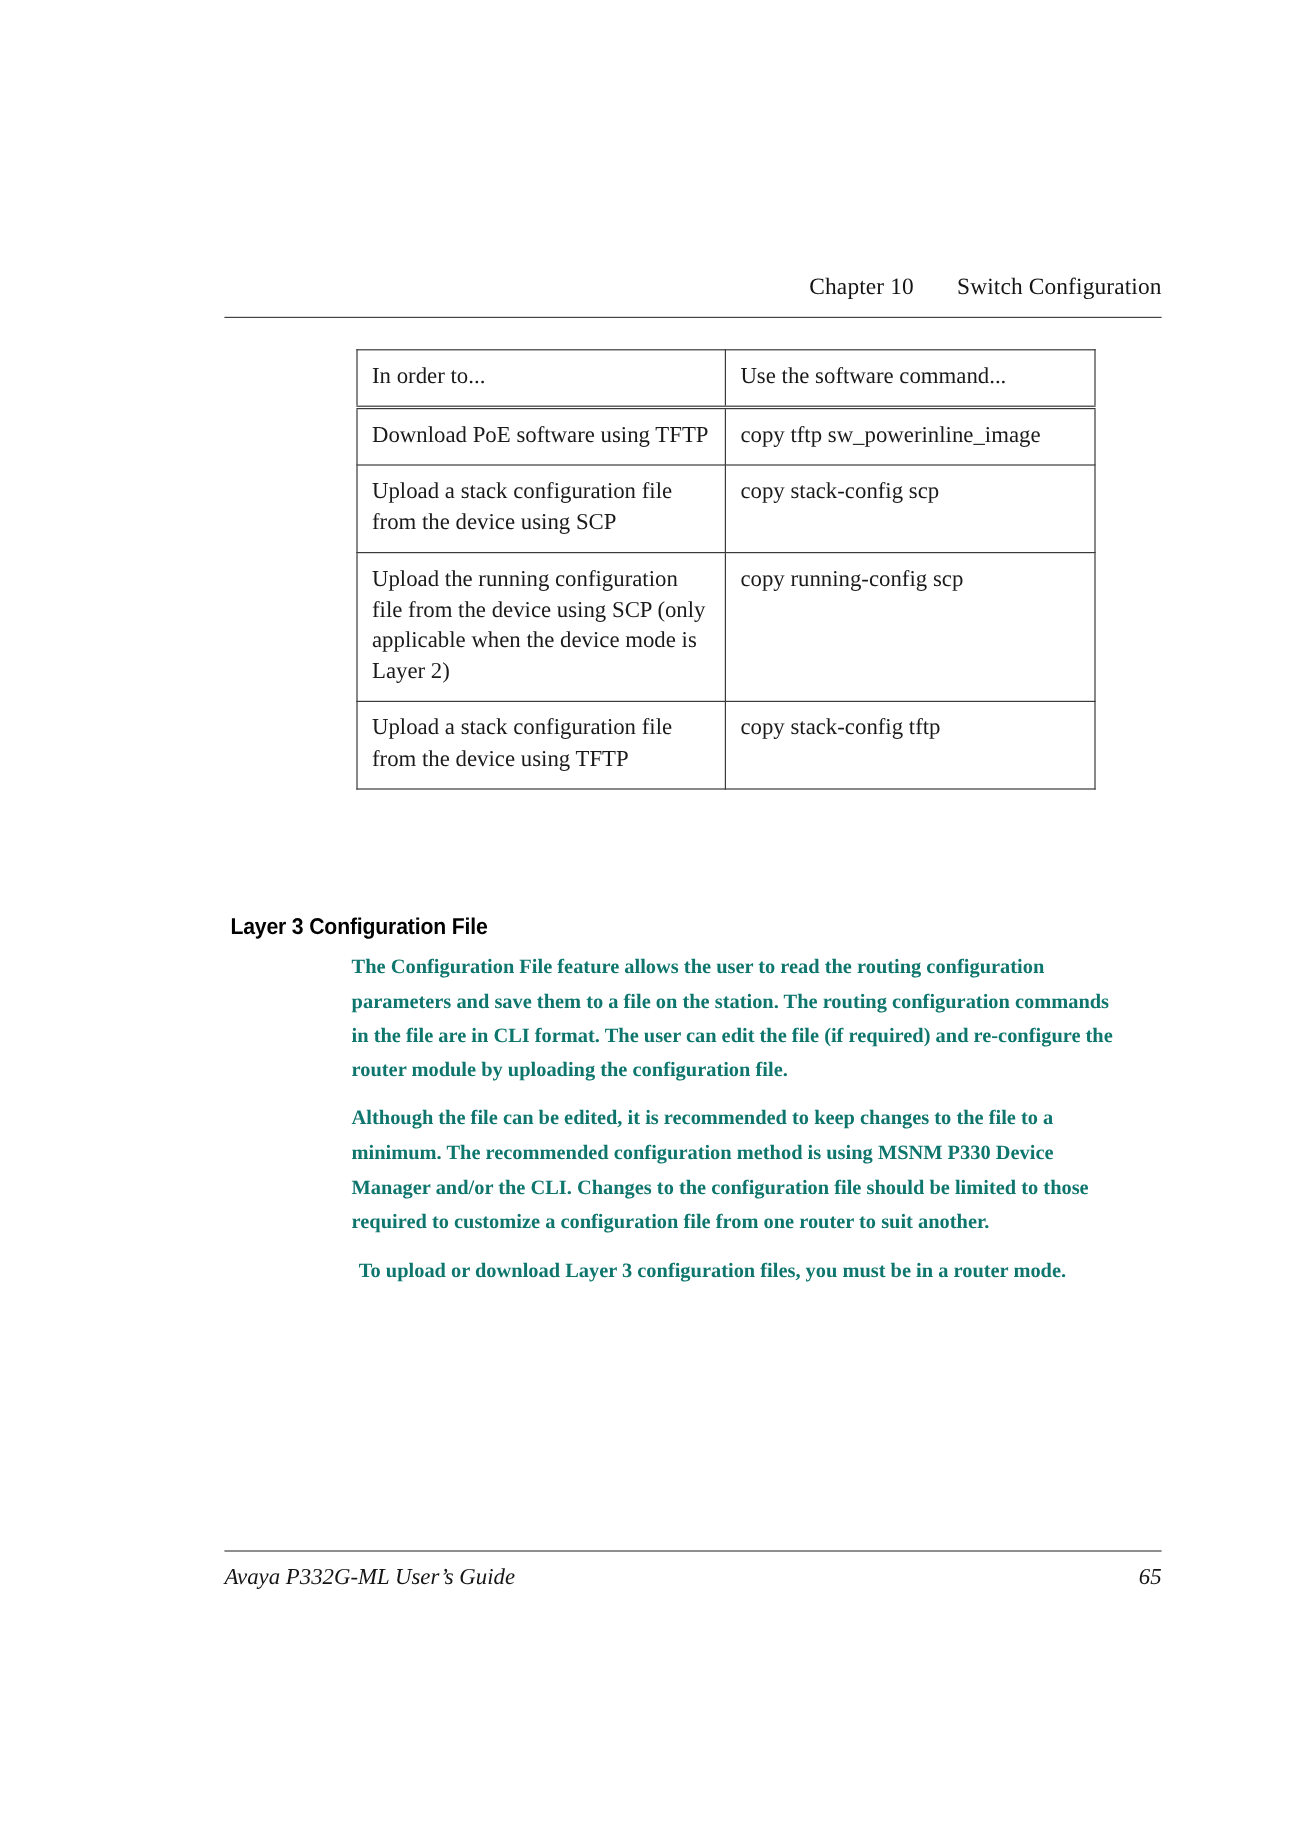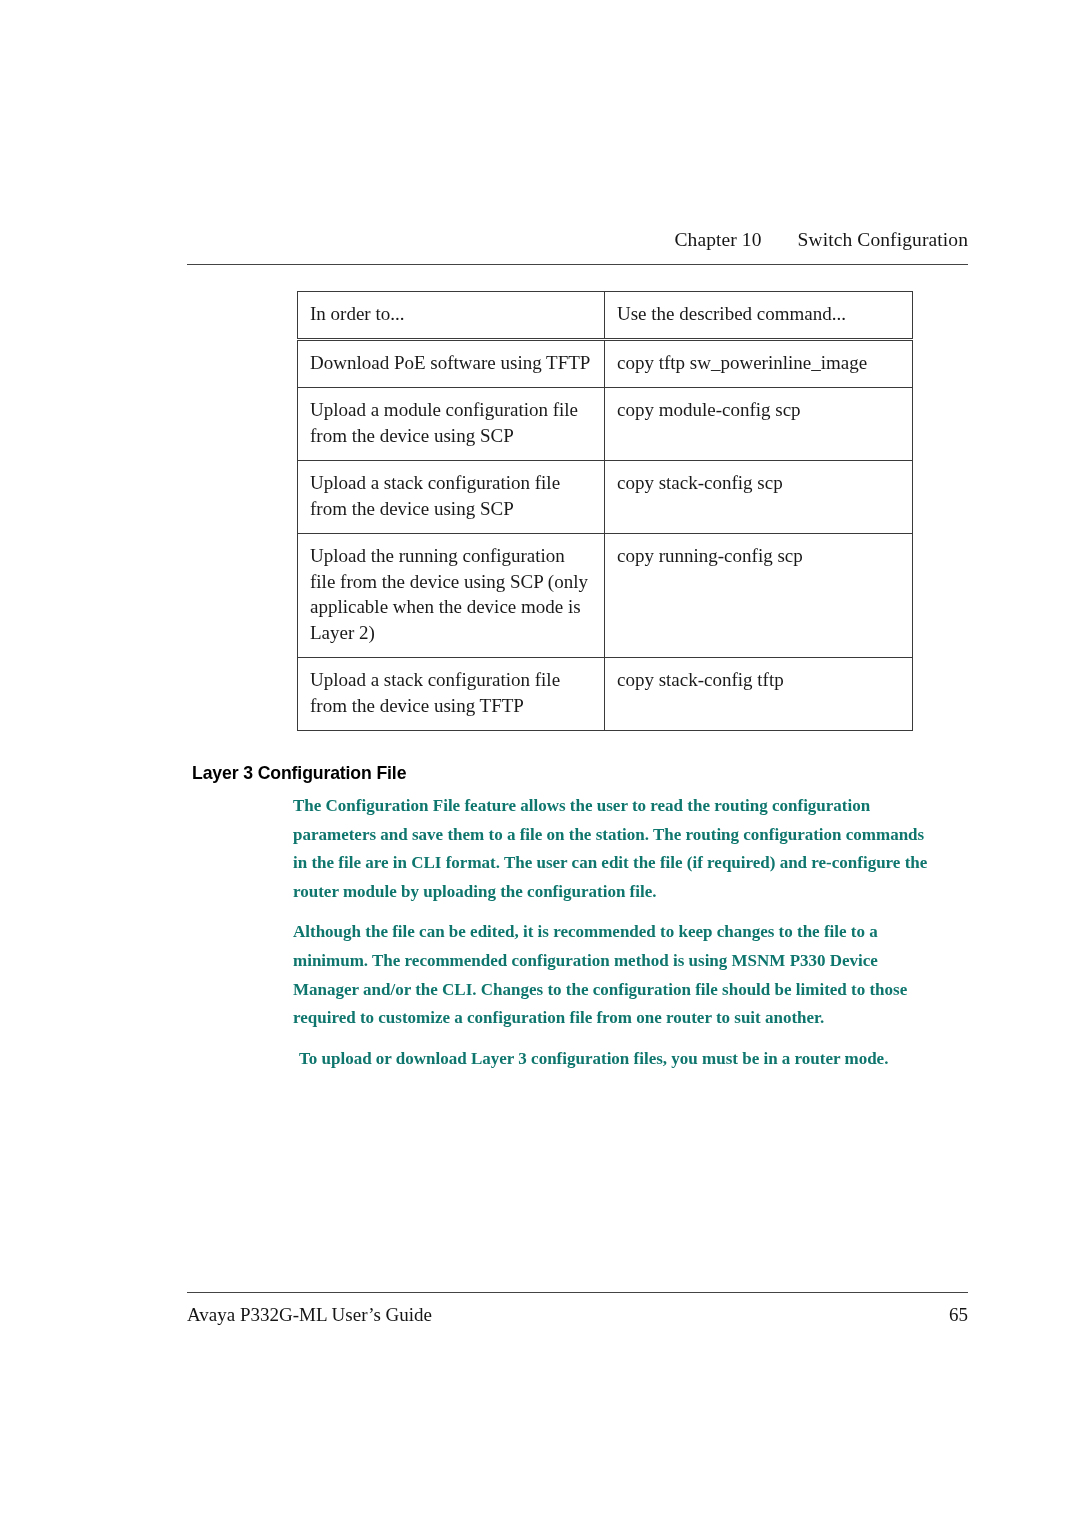--- a/index.html
+++ b/index.html
@@ -119,20 +119,21 @@
   .footer-rule {
     border-top: 1.6px solid #444;
     width: 781px;
   }
   .footer-line {
     margin-top: 9px;
     position: relative;
     height: 26px;
     font-size: 19px;
     line-height: 26px;
+    font-style: italic;
   }
   .footer-left {
     position: absolute;
     left: 0; top: 0;
     white-space: nowrap;
     color: #151515;
   }
   .footer-right {
     position: absolute;
     right: 0; top: 0;
@@ -151,29 +152,25 @@
   </div>
 
   <table class="cmd-table">
     <colgroup>
         <col class="c1">
         <col class="c2">
       </colgroup>
     <tbody>
       <tr class="header-row">
         <td>In order to...</td>
-        <td>Use the described command...</td>
+        <td>Use the software command...</td>
       </tr>
       <tr class="first-body-row">
         <td class="cell-pad-tall">Download PoE software using TFTP</td>
         <td class="cell-pad-tall">copy tftp sw_powerinline_image</td>
-      </tr>
-      <tr>
-        <td>Upload a module configuration file from the device using SCP</td>
-        <td>copy module-config scp</td>
       </tr>
       <tr>
         <td>Upload a stack configuration file from the device using SCP</td>
         <td>copy stack-config scp</td>
       </tr>
       <tr>
         <td class="cell-pad-xtall">Upload the running configuration file from the device using SCP (only applicable when the device mode is Layer 2)</td>
         <td class="cell-pad-xtall">copy running-config scp</td>
       </tr>
       <tr>

